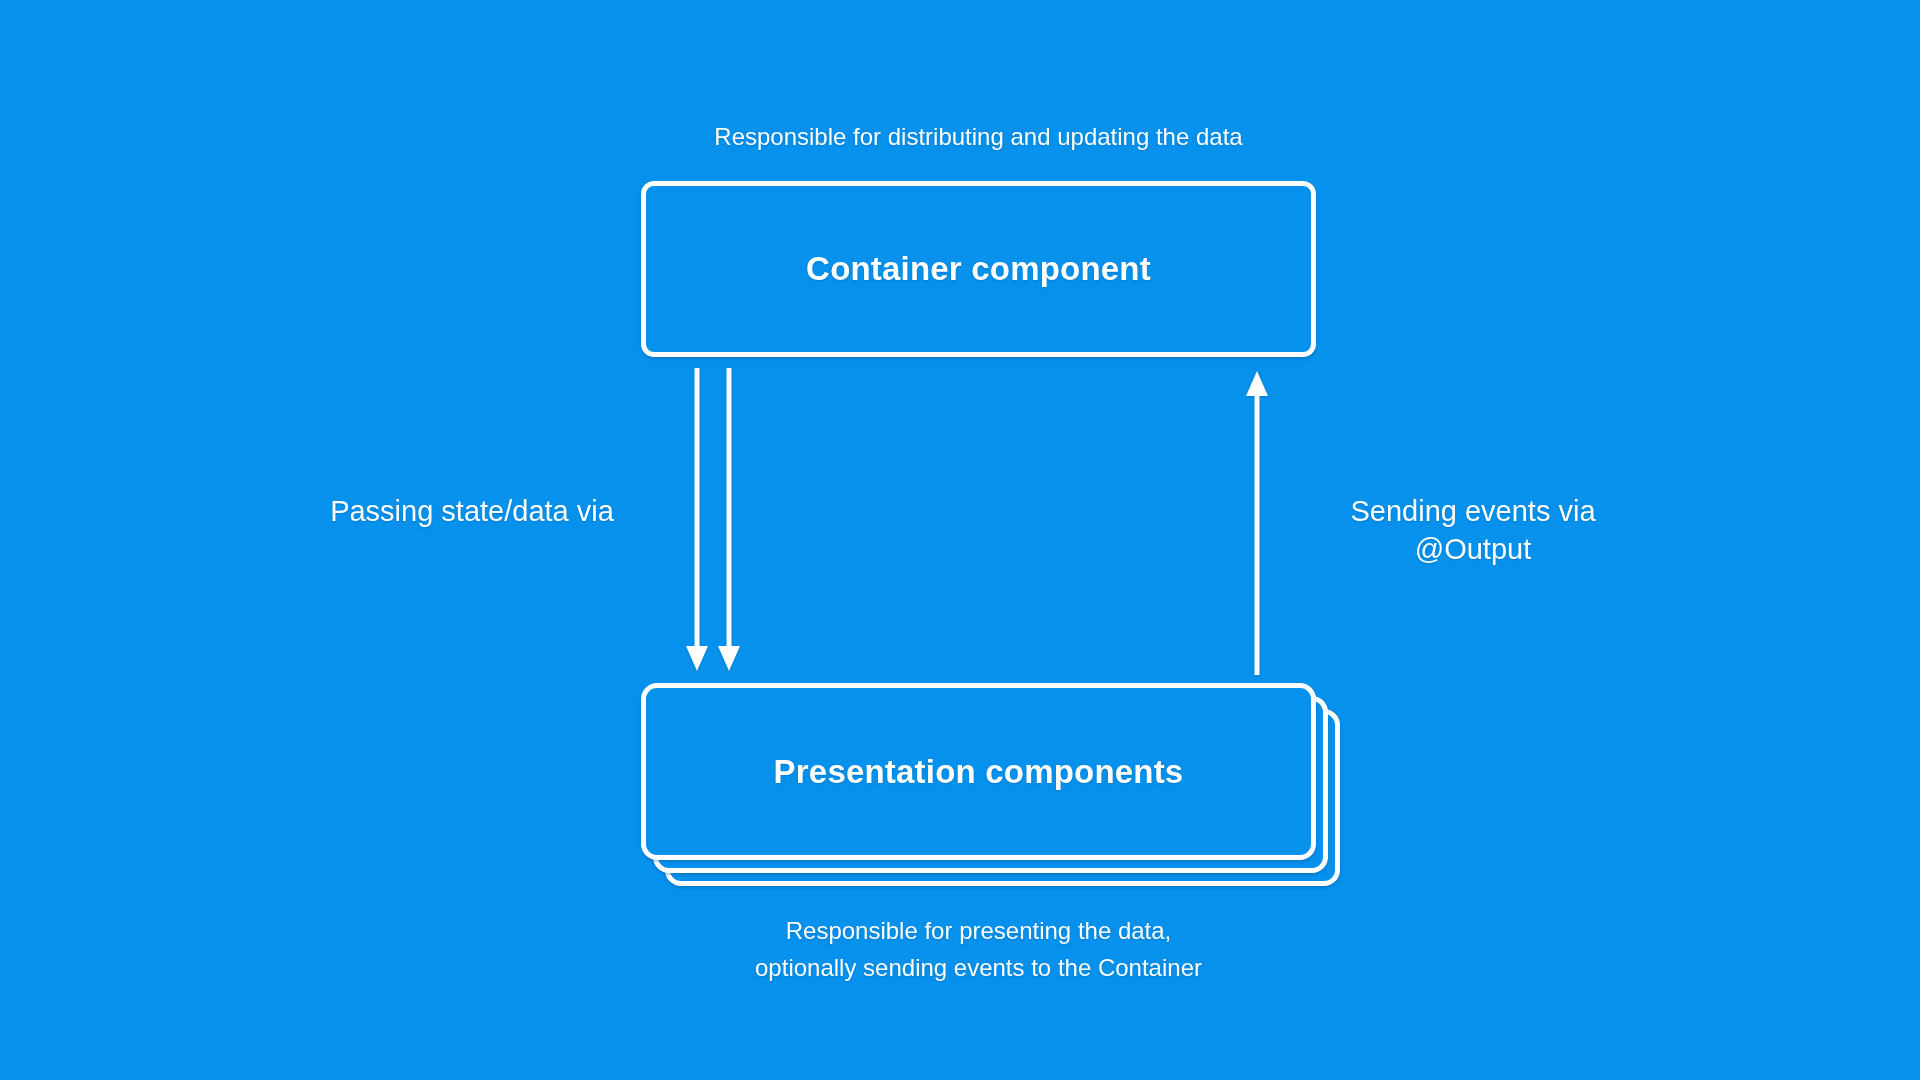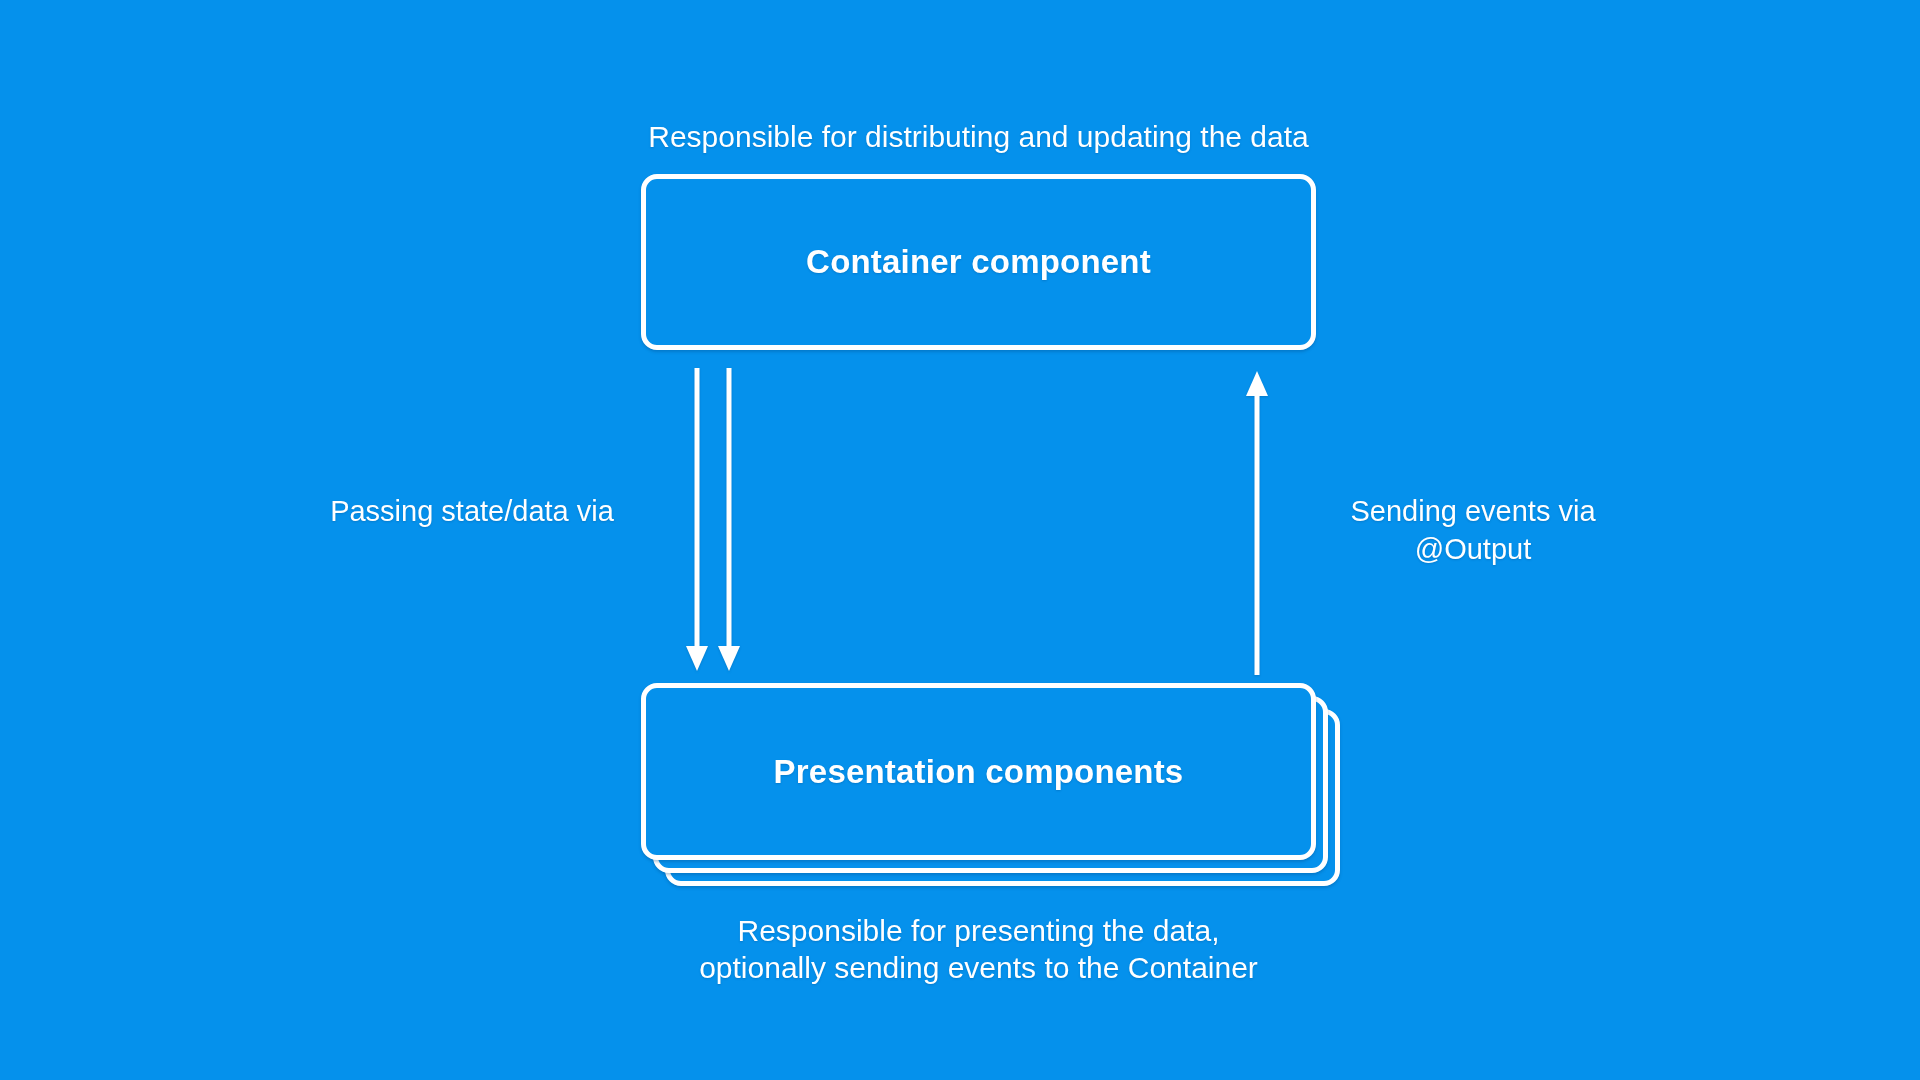--- a/index.html
+++ b/index.html
@@ -13,21 +13,21 @@
     width: 1920px;
     height: 1080px;
     background: #0591EC;
     overflow: hidden;
     color: #ffffff;
   }
   .caption {
     position: absolute;
     text-align: center;
     color: #ffffff;
-    font-size: 30px;
+    font-size: 24px;
     font-weight: 400;
     line-height: 37px;
     text-shadow: 0 1px 2px rgba(0, 70, 130, 0.28);
     white-space: nowrap;
   }
   .caption.top {
     left: 641px;
     width: 675px;
     top: 118px;
   }
@@ -53,25 +53,26 @@
     position: absolute;
     box-sizing: border-box;
     width: 675px;
     border: 5px solid #ffffff;
     border-radius: 16px;
     background: #0591EC;
     box-shadow: 0 2px 3px rgba(0, 70, 130, 0.30);
   }
   .container-box {
     left: 641px;
-    top: 174px;
+    top: 181px;
     height: 176px;
     display: flex;
     align-items: center;
     justify-content: center;
+    border-radius: 13px;
   }
   .presentation-box {
     left: 641px;
     top: 683px;
     height: 177px;
     display: flex;
     align-items: center;
     justify-content: center;
     z-index: 3;
     border-radius: 16px;

